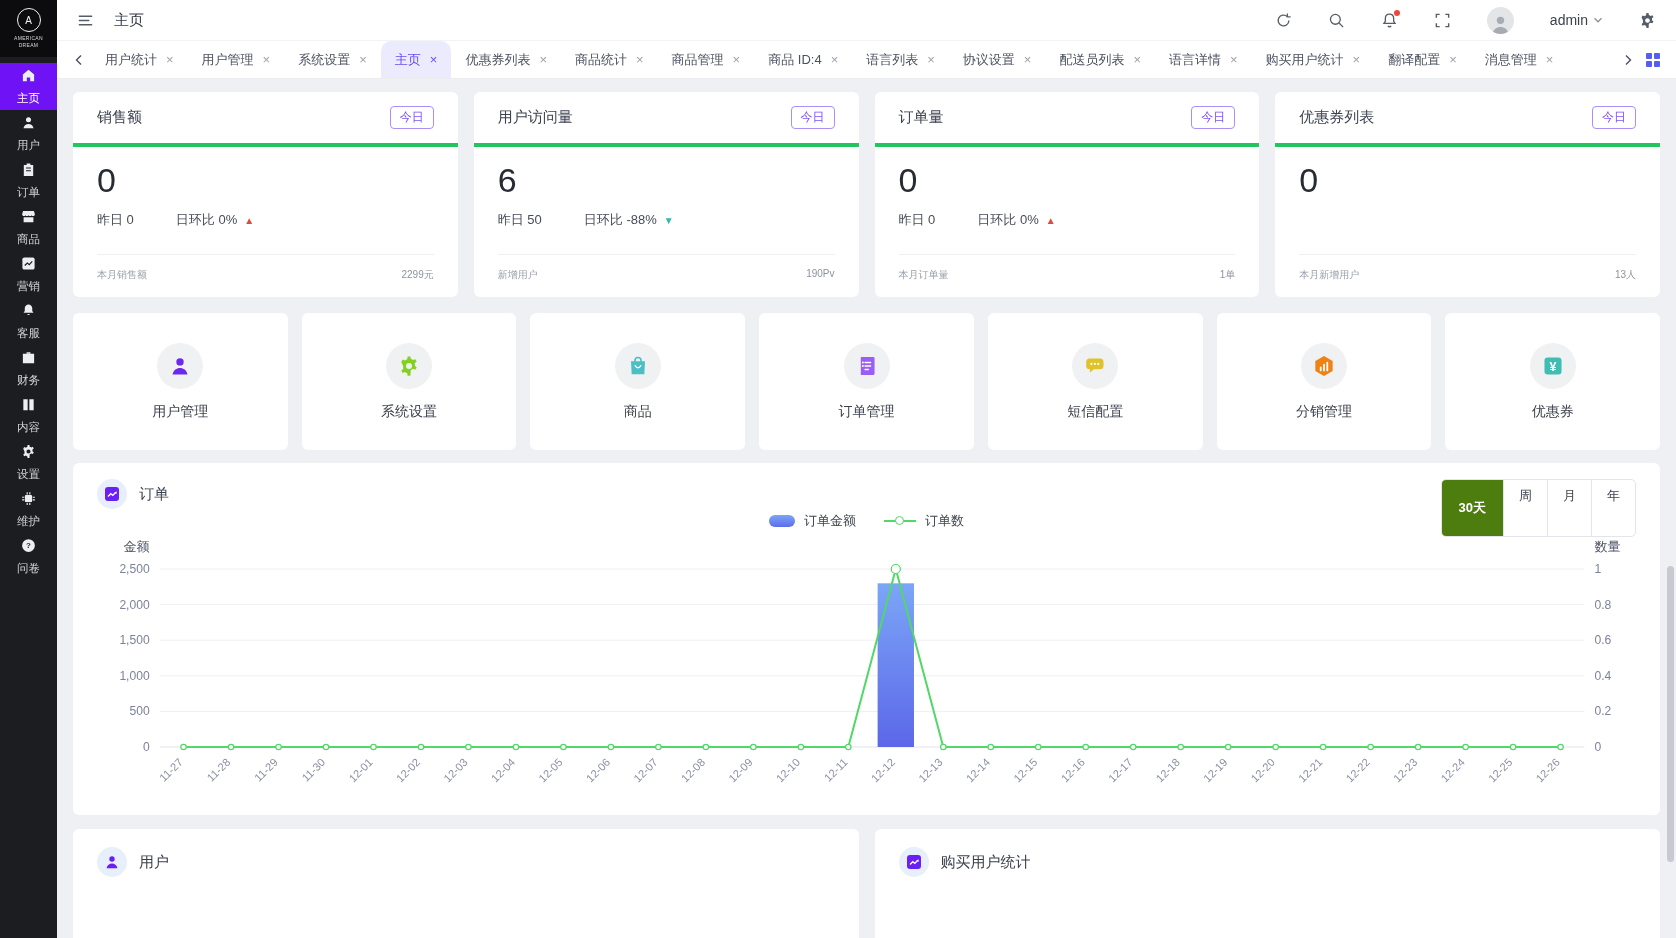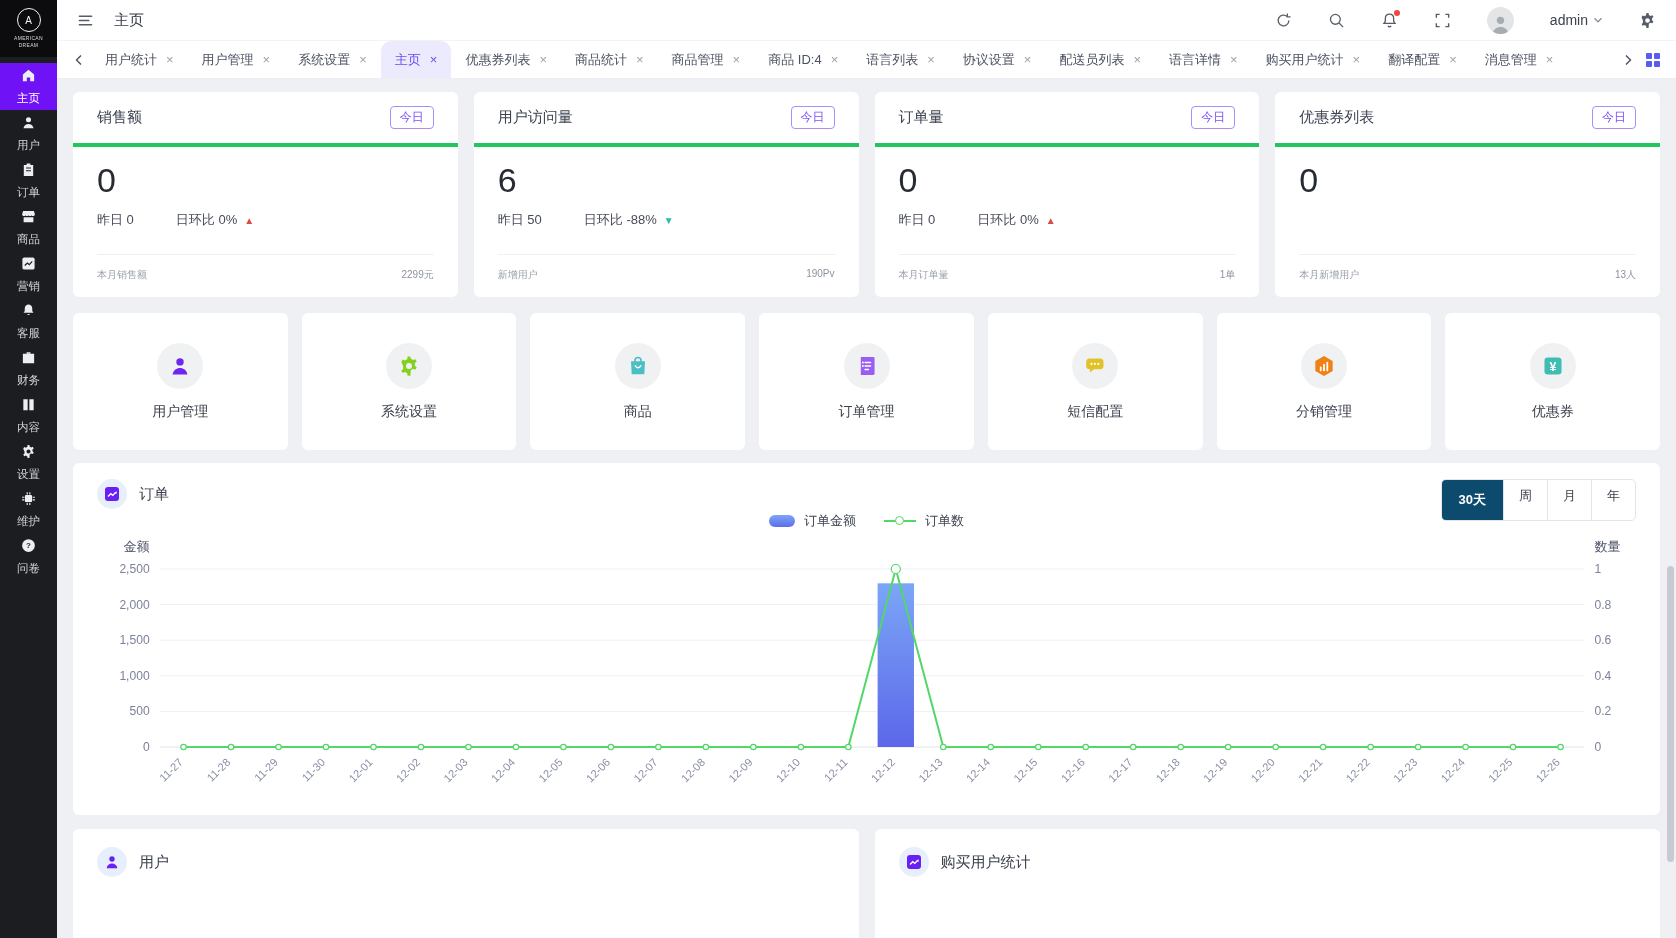--- a/index.html
+++ b/index.html
@@ -70,21 +70,21 @@
   .shortcut-label { font-size:14px; color:#3c414c; }
 
   .chart-card { background:#fff; border-radius:6px; margin-top:13px; height:352px; position:relative; }
   .card-head { display:flex; align-items:center; padding:16px 24px 0; }
   .icon-badge { width:30px; height:30px; border-radius:50%; background:#e7effc; display:flex; align-items:center; justify-content:center; flex-shrink:0; }
   .icon-badge svg { width:16px; height:16px; }
   .card-title { font-size:15px; color:#3a3f4c; margin-left:12px; }
   .range-group { position:absolute; right:24px; top:16px; display:flex; border:1px solid #e3e5ea; border-radius:5px; overflow:hidden; background:#fff; }
   .range-btn { padding:7px 15px; font-size:13px; color:#3e4450; border-left:1px solid #e3e5ea; cursor:pointer; min-width:44px; text-align:center; }
   .range-btn:first-child { border-left:none; }
-  .range-btn.active { background:#0c4a6e; color:#fff; font-weight:bold; padding:11px 17px; }
+  .range-btn.active { background:#4d7c0f; color:#fff; font-weight:bold; padding:19px 17px; }
   .legend-row { display:flex; justify-content:center; gap:28px; margin-top:0px; font-size:13px; color:#3e4450; align-items:center; height:24px; }
   .legend-item { display:flex; align-items:center; gap:9px; cursor:pointer; }
   .legend-swatch { width:26px; height:12px; border-radius:6px; background:linear-gradient(180deg,#7ba6f7,#5d6ceb); }
   .legend-line { width:32px; height:2px; background:#52d769; position:relative; }
   .legend-line::after { content:""; position:absolute; left:11px; top:-4px; width:7px; height:7px; border:1.5px solid #52d769; border-radius:50%; background:#fff; }
   svg.chart { display:block; width:calc(100% - 16px); height:268px; margin:2px 8px 0; }
 
   .bottom-row { display:flex; gap:16px; margin-top:14px; height:200px; }
   .bottom-card { flex:1; background:#fff; border-radius:6px; padding:18px 24px; position:relative; overflow:hidden; }
 

